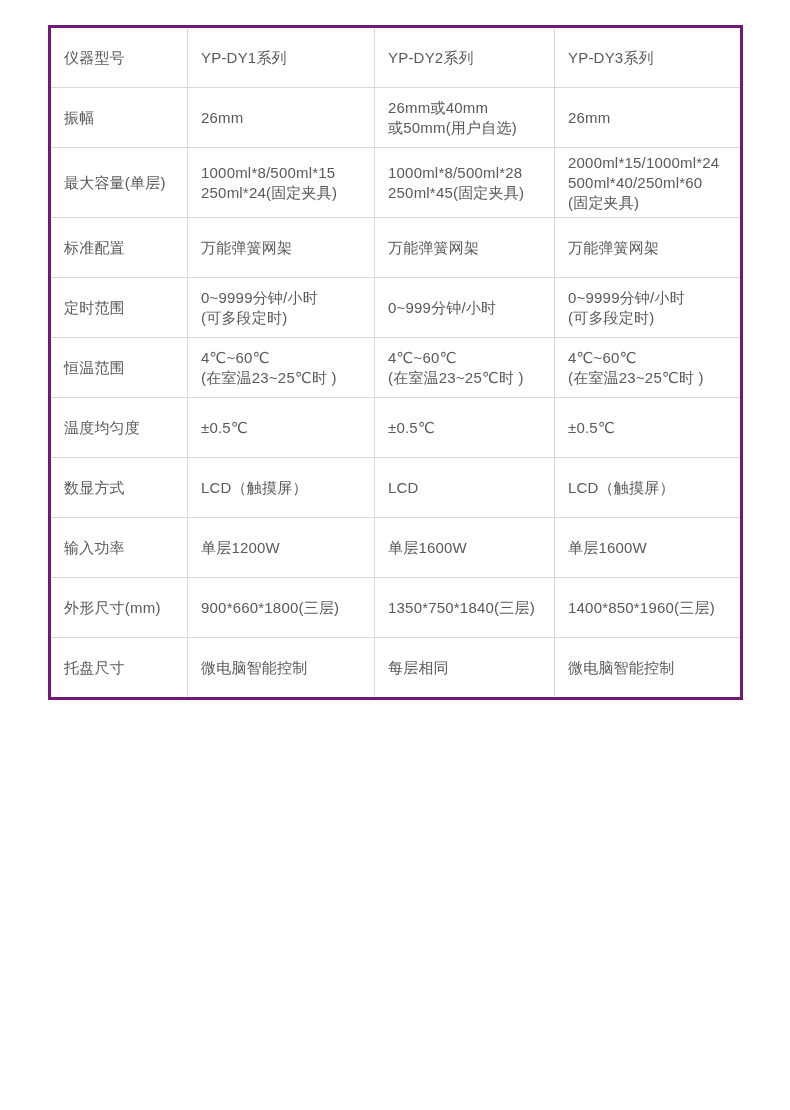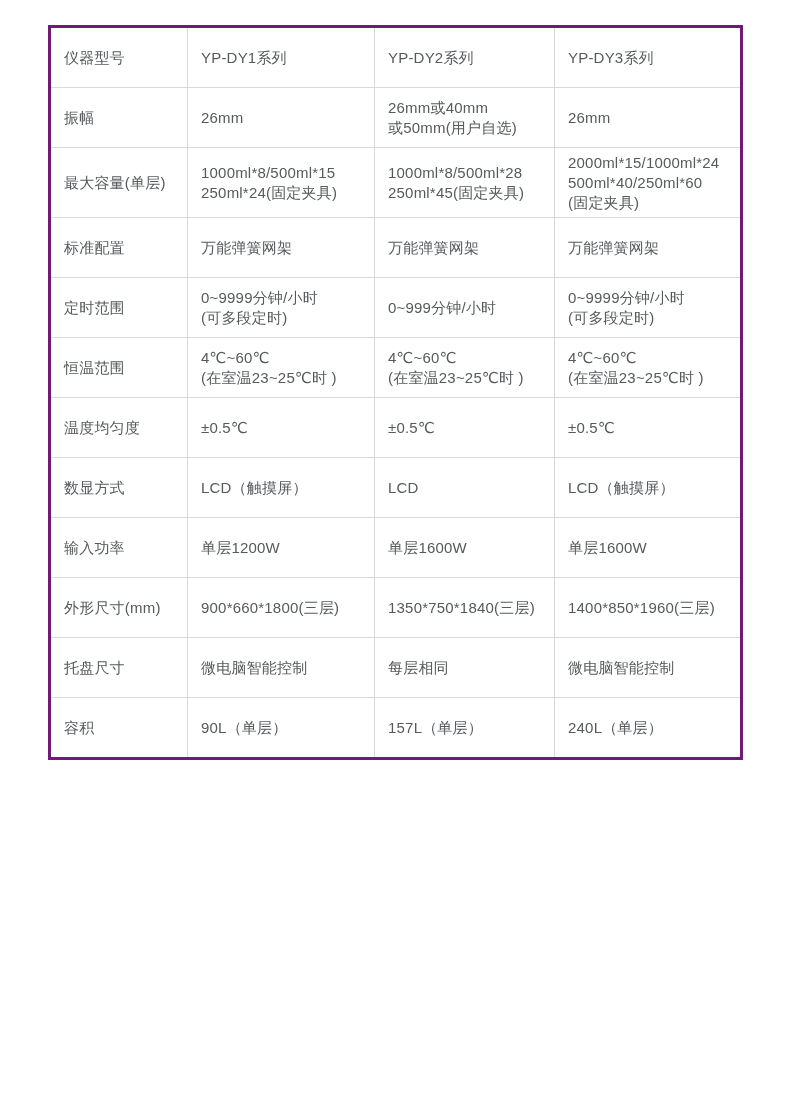--- a/index.html
+++ b/index.html
@@ -144,21 +144,15 @@
   </tr>
 
 
   <tr>
     <th>托盘尺寸</th>
     <td>微电脑智能控制</td>
     <td>每层相同</td>
     <td>微电脑智能控制</td>
   </tr>
 
-  <tr>
-    <th>容积</th>
-    <td>90L（单层）</td>
-    <td>157L（单层）</td>
-    <td>240L（单层）</td>
-  </tr>
 </tbody>
   </table>
 </div>
 
 </body></html>

